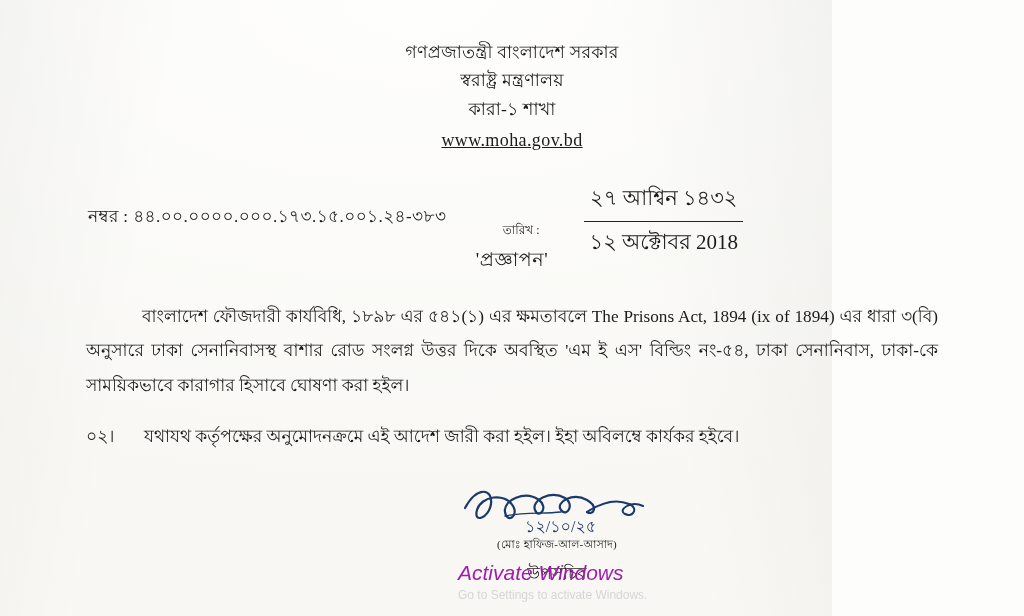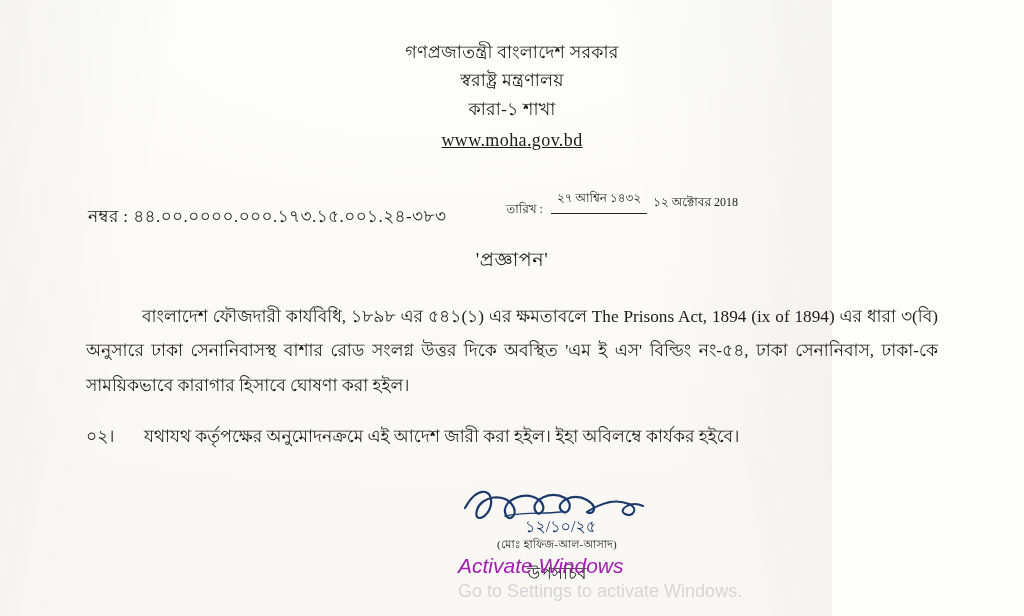--- a/index.html
+++ b/index.html
@@ -65,22 +65,24 @@
     display: flex;
     align-items: center;
     gap: 8px;
   }
   .date-label {
     font-size: 12px;
     padding-top: 18px;
   }
   .date-values {
     display: flex;
+    flex-direction: column;
     align-items: center;
-    font-size: 12px;
+    font-size: 21px;
+    margin-left: 36px;
   }
   .date-values .d1 {
     padding: 0 6px 4px 6px;
     border-bottom: 1.6px solid #242424;
   }
   .date-values .d2 {
     padding: 4px 6px 0 6px;
   }
   .title {
     position: absolute;
@@ -164,21 +166,21 @@
   }
   .watermark .w1 {
     font-family: "Liberation Sans", sans-serif;
     font-size: 21px;
     line-height: 1.25;
     color: #a21caf;
     font-style: italic;
   }
   .watermark .w2 {
     font-family: "Liberation Sans", sans-serif;
-    font-size: 18px;
+    font-size: 12px;
     color: #d5d5d5;
     margin-top: 2px;
     white-space: nowrap;
     overflow: hidden;
   }
 </style>
 </head>
 <body>
 
 <div class="page">

